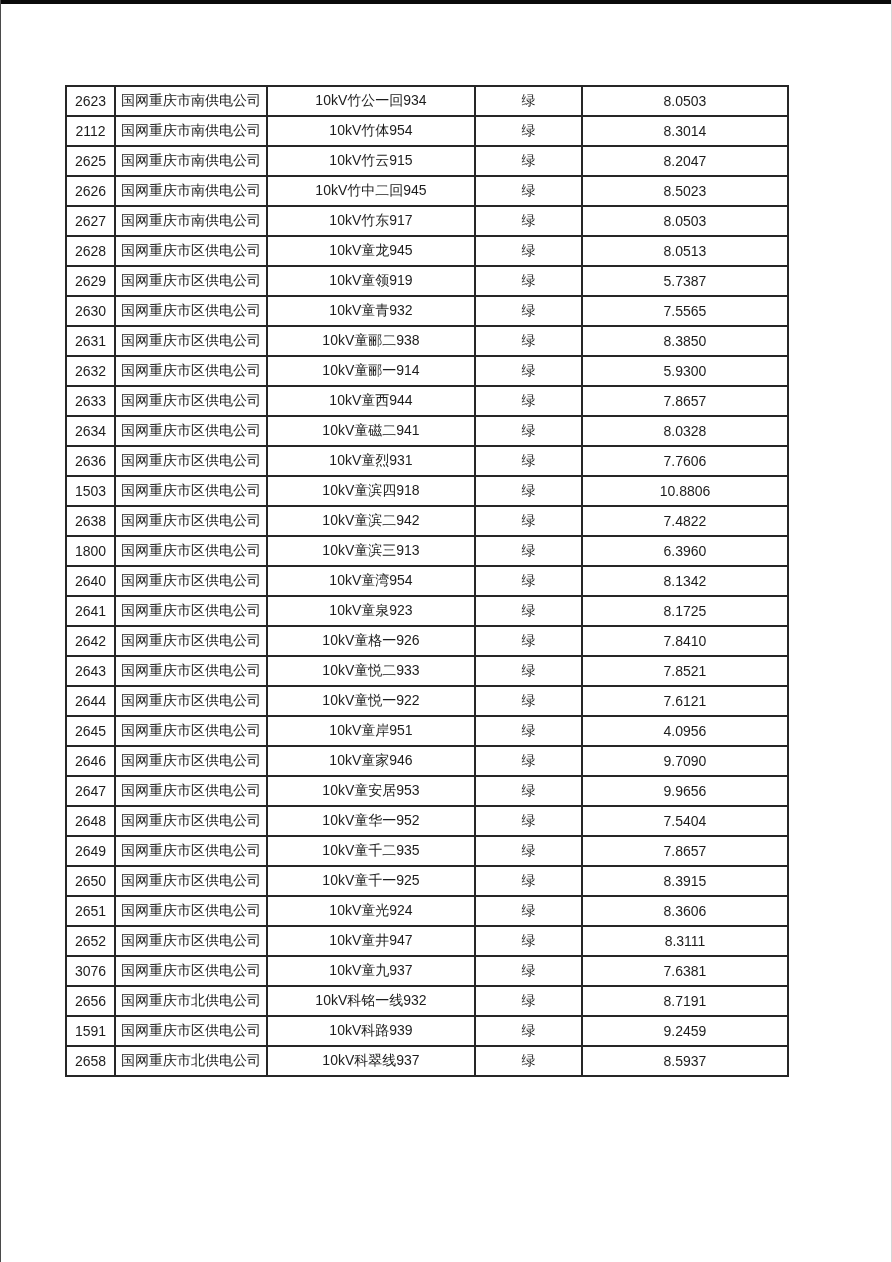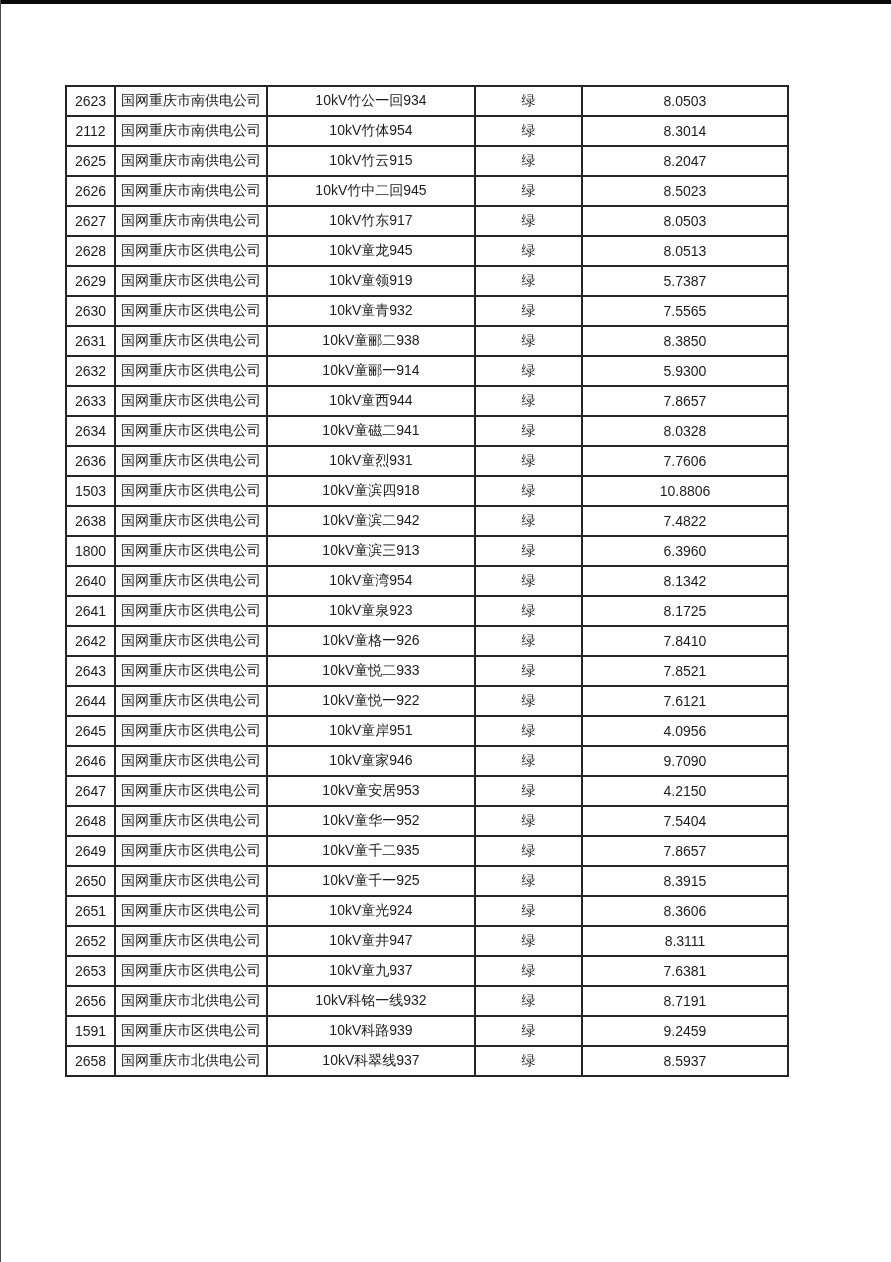--- a/index.html
+++ b/index.html
@@ -250,21 +250,21 @@
           <td>10kV童家946</td>
           <td>绿</td>
           <td>9.7090</td>
         </tr>
 
         <tr>
           <td>2647</td>
           <td>国网重庆市区供电公司</td>
           <td>10kV童安居953</td>
           <td>绿</td>
-          <td>4.2150</td>
+          <td>9.9656</td>
         </tr>
 
         <tr>
           <td>2648</td>
           <td>国网重庆市区供电公司</td>
           <td>10kV童华一952</td>
           <td>绿</td>
           <td>7.5404</td>
         </tr>
 
@@ -294,21 +294,21 @@
 
         <tr>
           <td>2652</td>
           <td>国网重庆市区供电公司</td>
           <td>10kV童井947</td>
           <td>绿</td>
           <td>8.3111</td>
         </tr>
 
         <tr>
-          <td>2653</td>
+          <td>3076</td>
           <td>国网重庆市区供电公司</td>
           <td>10kV童九937</td>
           <td>绿</td>
           <td>7.6381</td>
         </tr>
 
 
 
         <tr>
           <td>2656</td>

